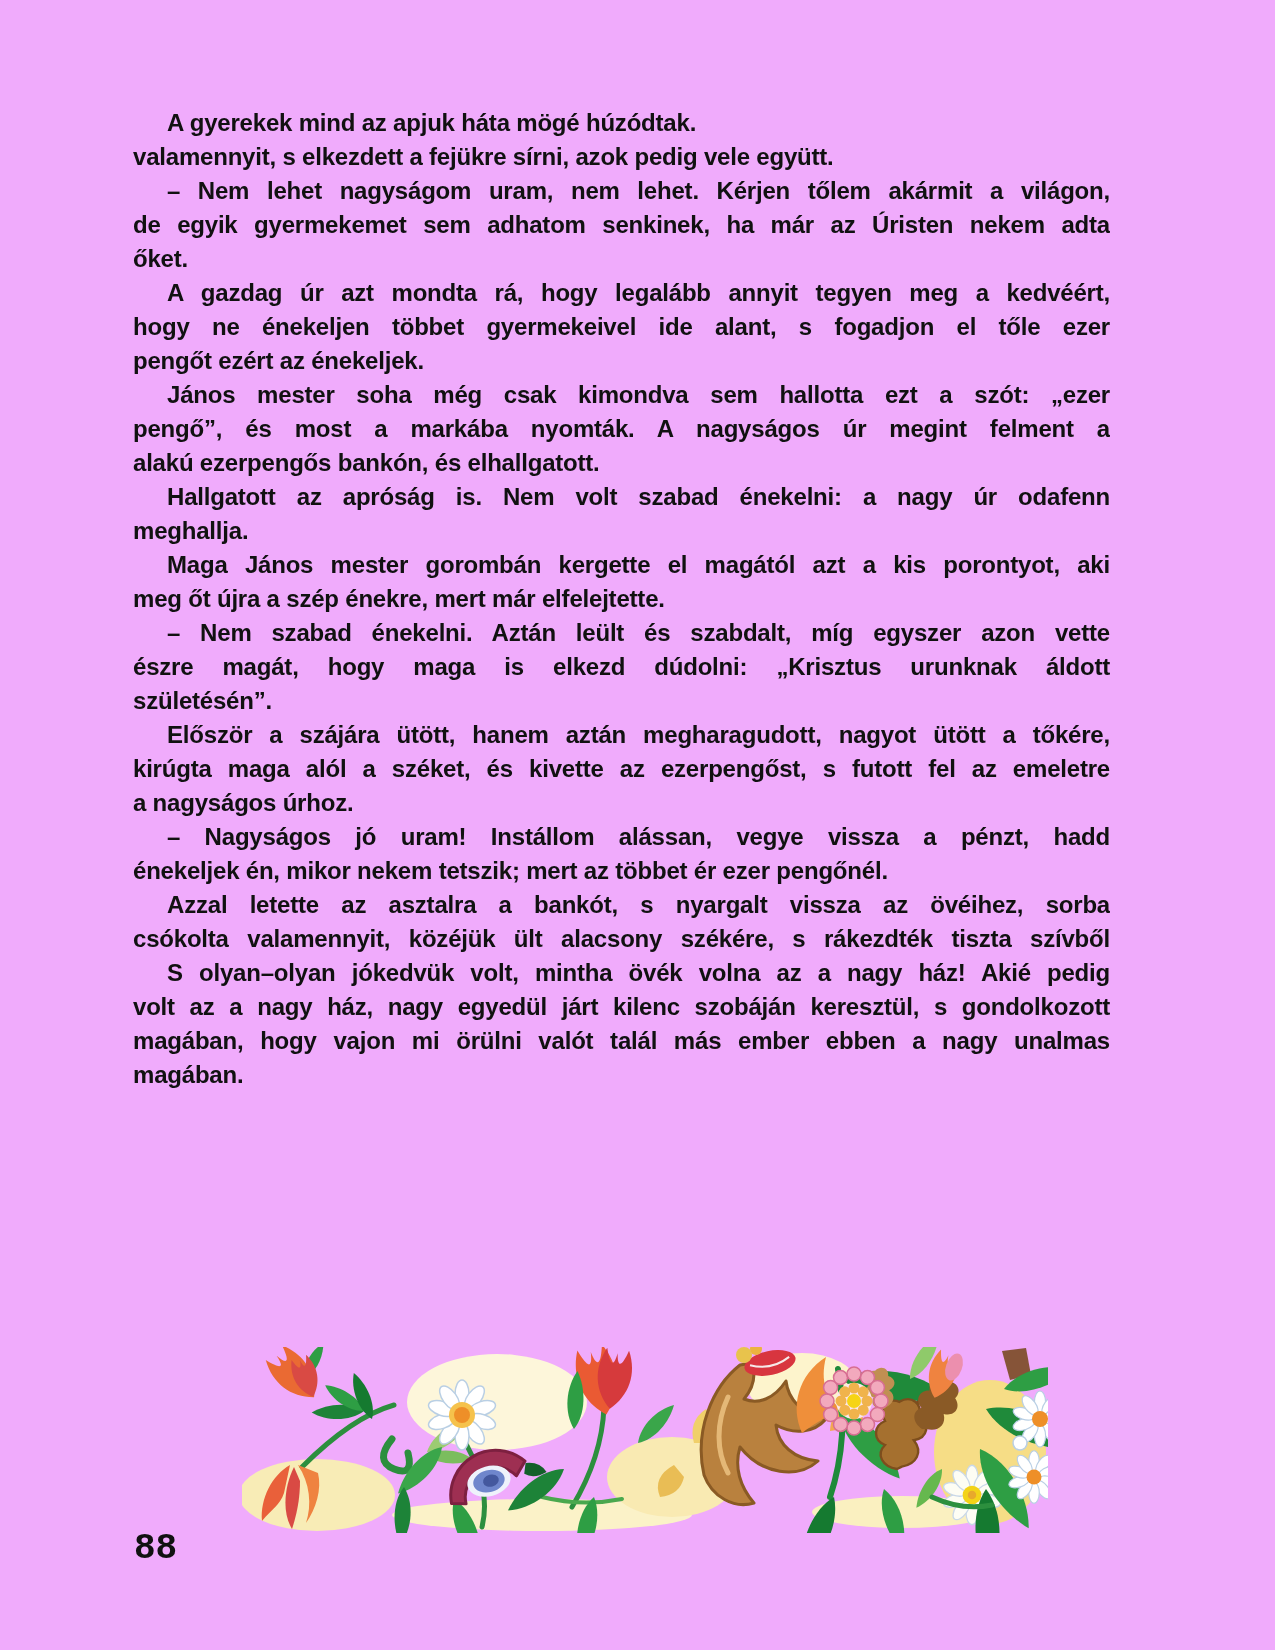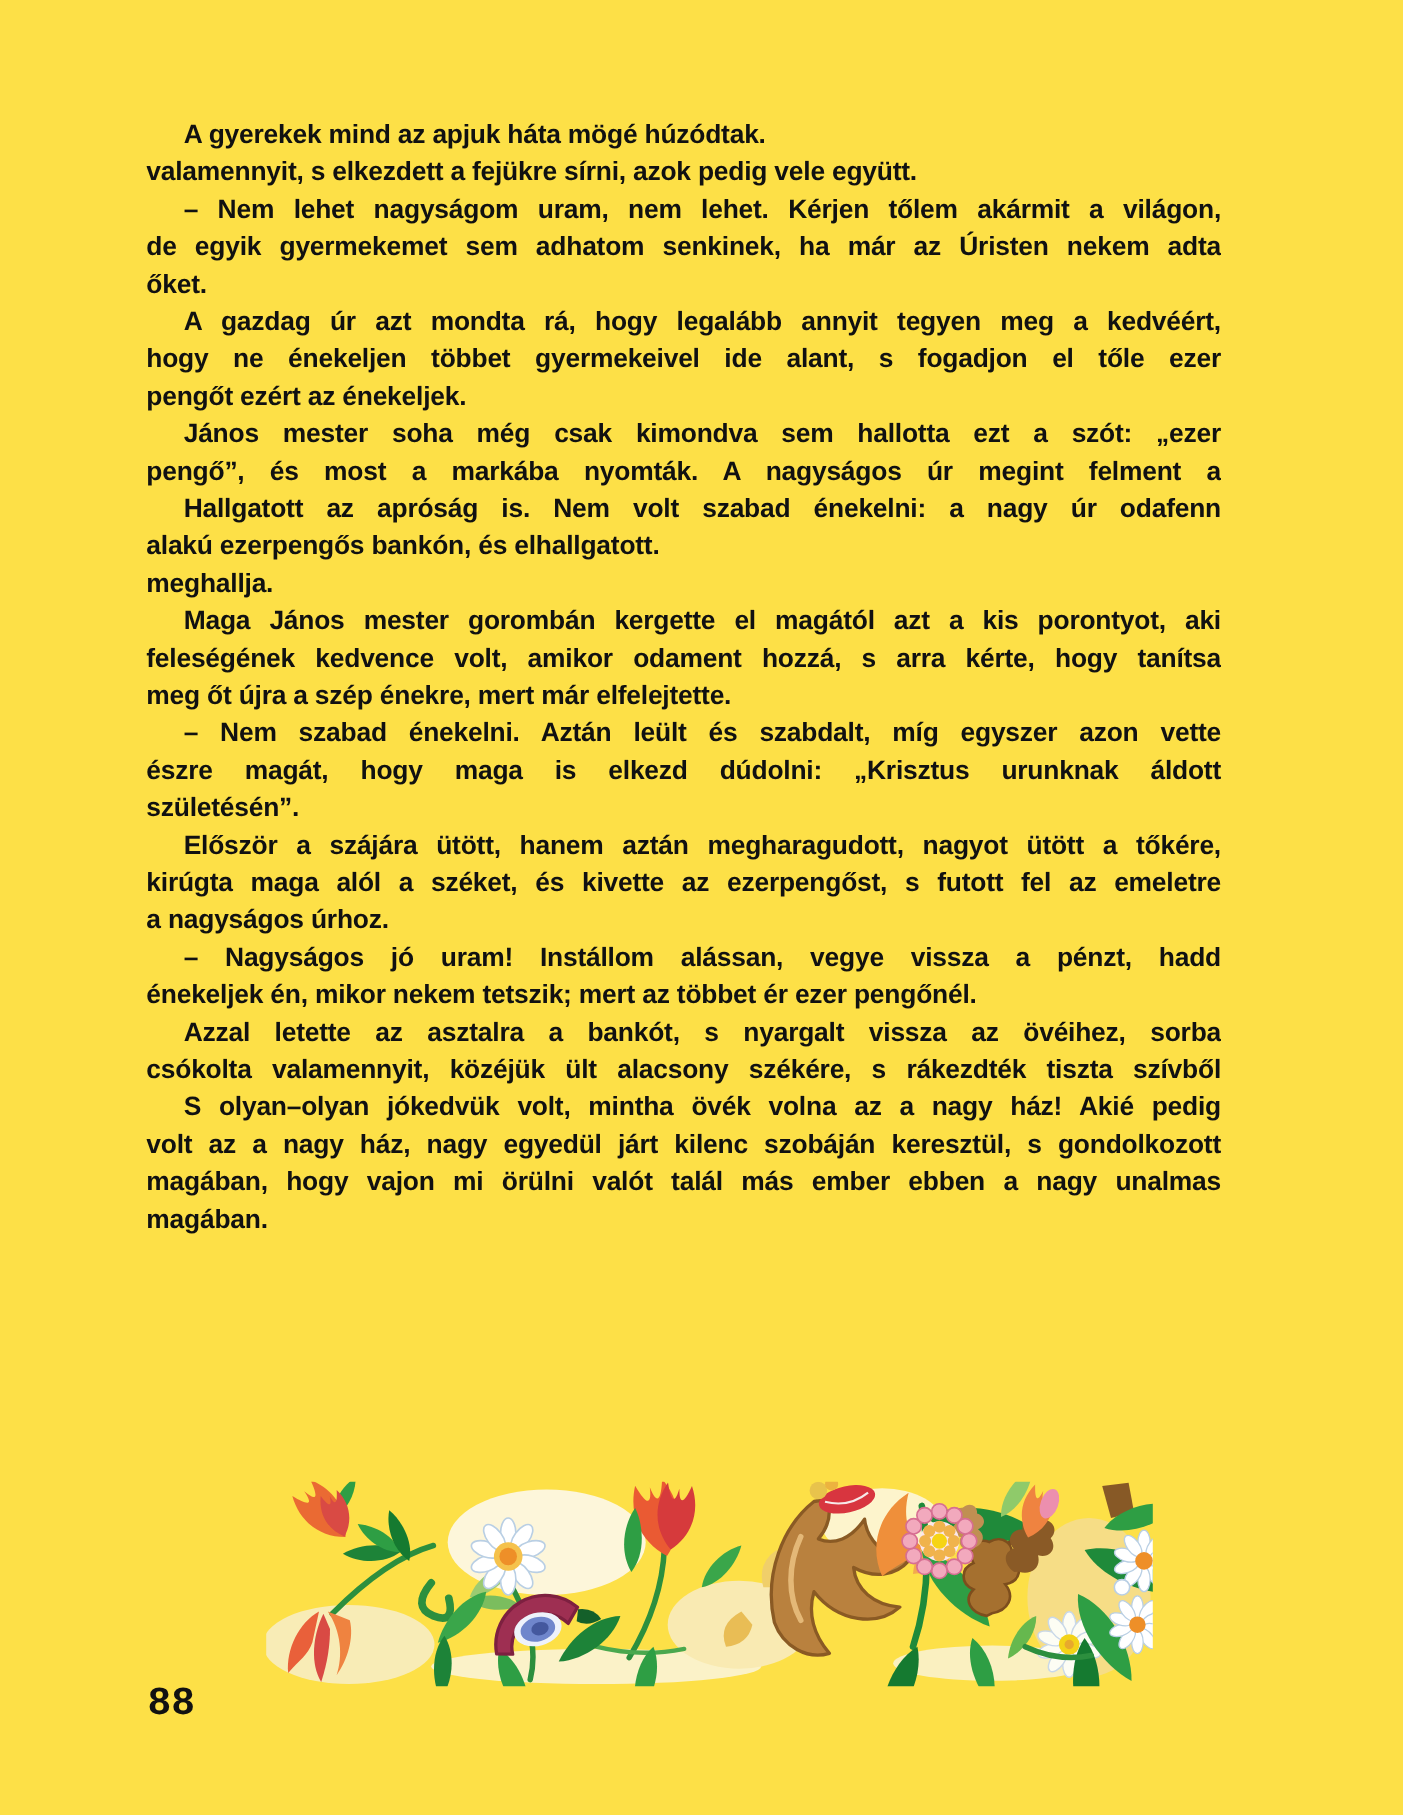--- a/index.html
+++ b/index.html
@@ -3,21 +3,21 @@
 <meta charset="utf-8">
 <style>
   html,body{margin:0;padding:0;}
   body{
     width:1275px;height:1650px;
     background:#ffffff;
     font-family:"Liberation Sans",sans-serif;
     overflow:hidden;
     position:relative;
   }
-  .page{position:absolute;inset:0;background:#fde047;}
+  .page{position:absolute;inset:0;background:#f0abfc;}
   .text-col{
     position:absolute;left:133px;top:106px;width:977px;
     font-size:24px;font-weight:700;color:#111111;
     letter-spacing:-0.2px;
   }
   .ln{
     height:34px;line-height:34px;
     text-align:left;
     overflow:hidden;
     white-space:normal;
@@ -41,25 +41,24 @@
     <div class="ln ind">A gyerekek mind az apjuk háta mögé húzódtak.</div>
     <div class="ln">valamennyit, s elkezdett a fejükre sírni, azok pedig vele együtt.</div>
     <div class="ln ind jst">– Nem lehet nagyságom uram, nem lehet. Kérjen tőlem akármit a világon,</div>
     <div class="ln jst">de egyik gyermekemet sem adhatom senkinek, ha már az Úristen nekem adta</div>
     <div class="ln">őket.</div>
     <div class="ln ind jst">A gazdag úr azt mondta rá, hogy legalább annyit tegyen meg a kedvéért,</div>
     <div class="ln jst">hogy ne énekeljen többet gyermekeivel ide alant, s fogadjon el tőle ezer</div>
     <div class="ln">pengőt ezért az énekeljek.</div>
     <div class="ln ind jst">János mester soha még csak kimondva sem hallotta ezt a szót: „ezer</div>
     <div class="ln jst">pengő”, és most a markába nyomták. A nagyságos úr megint felment a</div>
+    <div class="ln">alakú ezerpengős bankón, és elhallgatott.</div>
     <div class="ln ind jst">Hallgatott az apróság is. Nem volt szabad énekelni: a nagy úr odafenn</div>
-    <div class="ln">alakú ezerpengős bankón, és elhallgatott.</div>
     <div class="ln">meghallja.</div>
     <div class="ln ind jst">Maga János mester gorombán kergette el magától azt a kis porontyot, aki</div>
-    <div class="ln jst">feleségének kedvence volt, amikor odament hozzá, s arra kérte, hogy tanítsa</div>
     <div class="ln">meg őt újra a szép énekre, mert már elfelejtette.</div>
     <div class="ln ind jst">– Nem szabad énekelni. Aztán leült és szabdalt, míg egyszer azon vette</div>
     <div class="ln jst">észre magát, hogy maga is elkezd dúdolni: „Krisztus urunknak áldott</div>
     <div class="ln">születésén”.</div>
     <div class="ln ind jst">Először a szájára ütött, hanem aztán megharagudott, nagyot ütött a tőkére,</div>
     <div class="ln jst">kirúgta maga alól a széket, és kivette az ezerpengőst, s futott fel az emeletre</div>
     <div class="ln">a nagyságos úrhoz.</div>
     <div class="ln ind jst">– Nagyságos jó uram! Instállom alássan, vegye vissza a pénzt, hadd</div>
     <div class="ln">énekeljek én, mikor nekem tetszik; mert az többet ér ezer pengőnél.</div>
     <div class="ln ind jst">Azzal letette az asztalra a bankót, s nyargalt vissza az övéihez, sorba</div>

